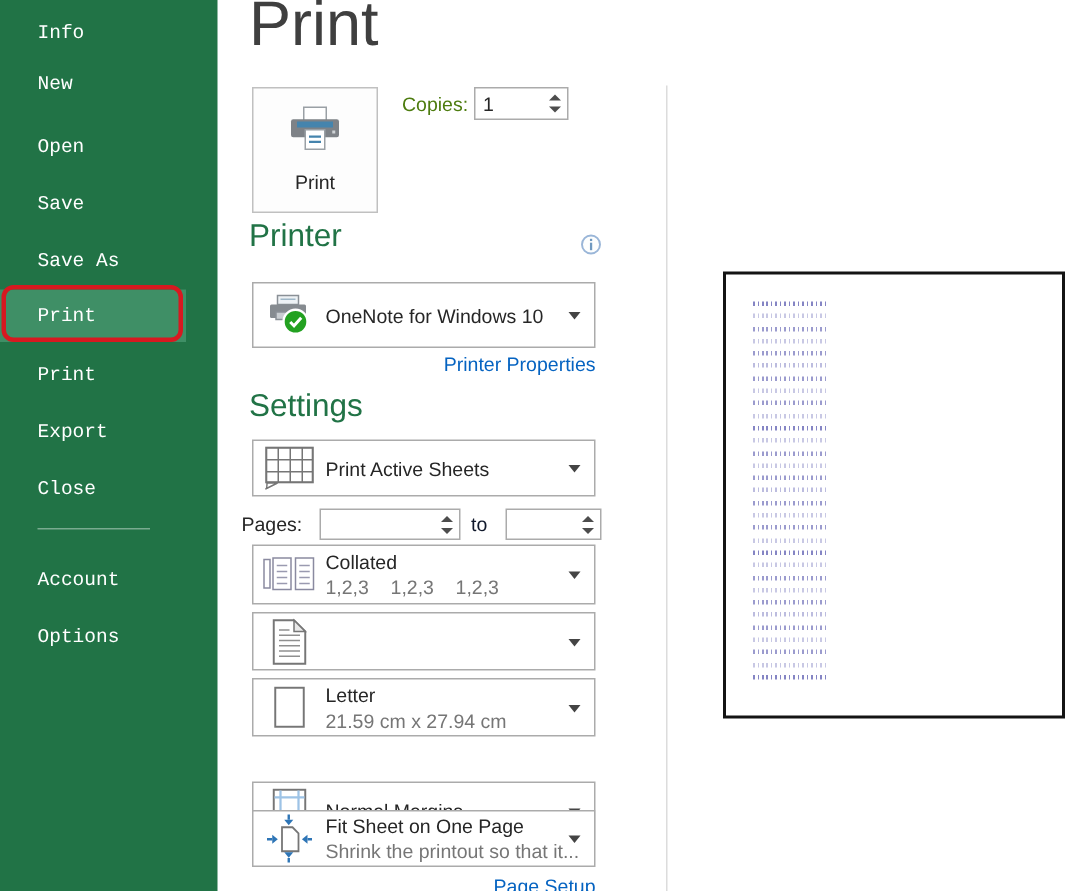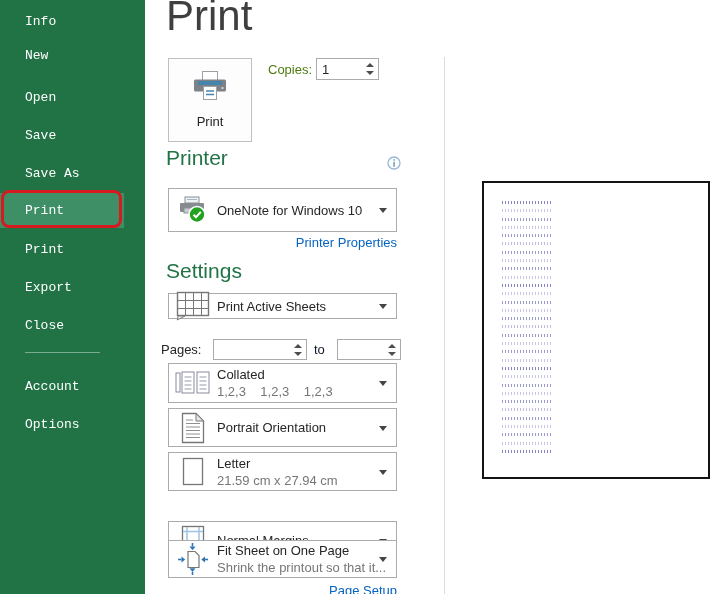--- a/index.html
+++ b/index.html
@@ -156,21 +156,21 @@
     </span>
     <span class="dd-text">
       <span class="dd-primary" style="display:block">OneNote for Windows 10</span>
     </span>
     <i class="dd-arrow"></i>
   </div>
   <a class="link" style="top:235px">Printer Properties</a>
 
   <h2 class="section-heading" style="top:259px">Settings</h2>
 
-  <div class="dropdown" style="top:293px;height:26px">
+  <div class="dropdown" style="top:293px;height:38px">
     <span class="dd-icon">
       <svg width="34" height="30" viewBox="0 0 34 30">
         <rect x="1.5" y="1.5" width="31" height="23" fill="#fff" stroke="#767676" stroke-width="1.4"></rect>
         <line x1="9.5" y1="1.5" x2="9.5" y2="24.5" stroke="#767676"></line>
         <line x1="17.5" y1="1.5" x2="17.5" y2="24.5" stroke="#767676"></line>
         <line x1="25.5" y1="1.5" x2="25.5" y2="24.5" stroke="#767676"></line>
         <line x1="1.5" y1="9.5" x2="32.5" y2="9.5" stroke="#767676"></line>
         <line x1="1.5" y1="17.5" x2="32.5" y2="17.5" stroke="#767676"></line>
         <path d="M2,25 Q2,29 1,29 L9,25 Z" fill="#fff" stroke="#767676"></path>
       </svg>
@@ -227,23 +227,20 @@
         <path d="M2.5,1.5 H16 L23.5,9 V30.5 H2.5 Z" fill="#fff" stroke="#767676" stroke-width="1.3"></path>
         <path d="M16,1.5 V9 H23.5 Z" fill="#e9e9e9" stroke="#767676"></path>
         <line x1="6" y1="8" x2="13" y2="8" stroke="#8f8f8f"></line>
         <line x1="6" y1="11.5" x2="20" y2="11.5" stroke="#8f8f8f"></line>
         <line x1="6" y1="15" x2="20" y2="15" stroke="#8f8f8f"></line>
         <line x1="6" y1="18.5" x2="20" y2="18.5" stroke="#8f8f8f"></line>
         <line x1="6" y1="22" x2="20" y2="22" stroke="#8f8f8f"></line>
         <line x1="6" y1="25.5" x2="20" y2="25.5" stroke="#8f8f8f"></line>
       </svg>
     </span>
-    <span class="dd-text">
-      <span class="dd-primary" style="display:block">Portrait Orientation</span>
-    </span>
     <i class="dd-arrow"></i>
   </div>
 
   <div class="dropdown" style="top:452px;height:39px">
     <span class="dd-icon">
       <svg width="22" height="29" viewBox="0 0 22 29">
         <rect x="1.5" y="1.5" width="19" height="26" fill="#fff" stroke="#767676" stroke-width="1.3"></rect>
       </svg>
     </span>
     <span class="dd-text">

